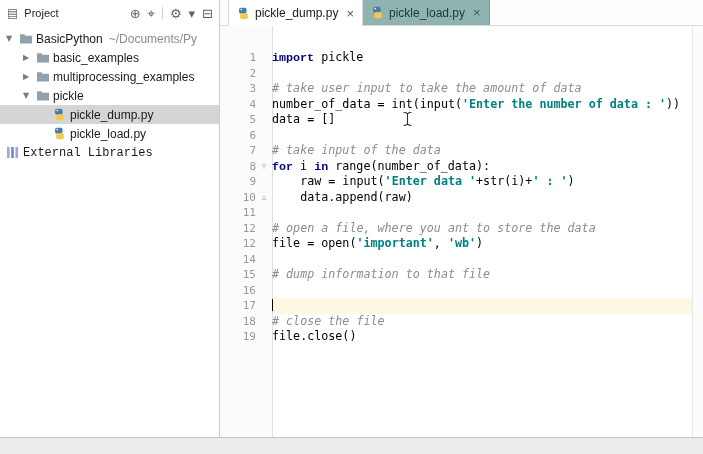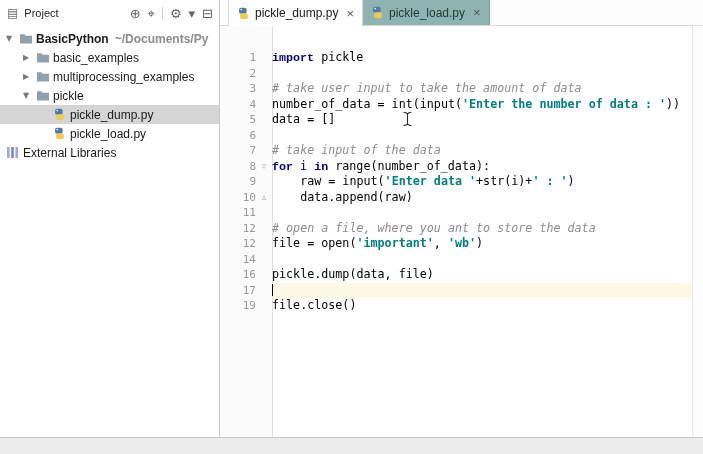--- a/index.html
+++ b/index.html
@@ -15,22 +15,22 @@
   .ph-actions{margin-left:auto;display:flex;align-items:center;gap:7px;color:#616161;}
   .ph-actions .act{font-family:"DejaVu Sans",sans-serif;font-size:13px;line-height:13px;}
   .ph-actions .divider{width:1px;height:12px;background:#cfcfcf;}
   .tree{padding-top:3px;}
   .tree-row{height:19px;display:flex;align-items:center;white-space:nowrap;}
   .tree-row.selected{background:var(--sel,#d5d5d5);}
   .arrow{width:13px;flex:none;font-family:"DejaVu Sans",sans-serif;font-size:8px;color:#7a7a7a;}
   .t-icon{width:17px;flex:none;display:flex;align-items:center;}
   .t-icon svg{display:block;}
   .t-label{color:#1a1a1a;}
-  .t-label.bold{font-weight:bold;}
-  .t-hint{color:#8c8c8c;margin-left:6px;font-weight:bold;}
+  .t-label.bold{font-weight:normal;}
+  .t-hint{color:#8c8c8c;margin-left:6px;}
 
   
   .editor-area{position:absolute;left:220px;top:0;right:0;height:437px;background:#fff;}
   .tab-bar{height:26px;display:flex;align-items:stretch;padding-left:8px;background:#fdfdfd;
     border-bottom:1px solid #d9d9d9;box-sizing:border-box;}
   .tab{display:flex;align-items:center;padding:0 8px;gap:5px;font-size:12px;}
   .tab-icon{display:flex;align-items:center;}
   .tab.active{background:#fff;border-left:1px solid #d9d9d9;border-right:1px solid #d9d9d9;margin-bottom:-1px;}
   .tab.inactive{background:var(--tabin,#8fb3b1);border-right:1px solid #76a09d;color:#1d3a38;}
   .tab-close{color:#555;font-size:13px;margin-left:3px;line-height:13px;}
@@ -124,21 +124,21 @@
           <span class="arrow"></span>
           <span class="t-icon">
             <svg width="13" height="13" viewBox="0 0 13 13">
               <rect x="2" y="0.8" width="7.6" height="6" rx="2" fill="#4B7BA8"></rect>
               <rect x="3.2" y="6.2" width="7.6" height="6" rx="2" fill="#F2C94C"></rect>
               <circle cx="4.2" cy="2.6" r="0.8" fill="#fff"></circle>
             </svg>
           </span>
           <span class="t-label">pickle_load.py</span>
         </div>
-        <div class="tree-row" style="padding-left: 6px;">
+        <div class="tree-row" style="padding-left: 6px; font-family: Liberation Mono, monospace;">
           <span class="t-icon">
             <svg width="13" height="13" viewBox="0 0 13 13">
               <rect x="1" y="1" width="2.6" height="11" fill="#9FA8DA"></rect>
               <rect x="5.2" y="1" width="2.6" height="11" fill="#7986CB"></rect>
               <rect x="9.4" y="1" width="2.6" height="11" fill="#9FA8DA"></rect>
             </svg>
           </span>
           <span class="t-label">External Libraries</span>
         </div>
       </div>
@@ -236,28 +236,37 @@
             <span class="ln">12</span>
             <span class="fold"></span>
             <span class="code"><span class="plain">file = open(</span><span class="str">'important'</span><span class="plain">, </span><span class="str">'wb'</span><span class="plain">)</span></span>
           </div>
           <div class="line">
             <span class="ln">14</span>
             <span class="fold"></span>
             <span class="code"></span>
           </div>
           <div class="line">
+            <span class="ln">15</span>
+            <span class="fold"></span>
+            <span class="code"><span class="com"># dump information to that file</span></span>
+          </div>
+          <div class="line">
             <span class="ln">16</span>
             <span class="fold"></span>
-            <span class="code"><span class="plain">pickle.dump(data, file)</span></span>
           </div>
           <div class="line caret">
             <span class="ln">17</span>
             <span class="fold"></span>
             <span class="code"><span class="caret-bar"></span></span>
+          </div>
+          <div class="line">
+            <span class="ln">18</span>
+            <span class="fold"></span>
+            <span class="code"><span class="com"># close the file</span></span>
           </div>
           <div class="line">
             <span class="ln">19</span>
             <span class="fold"></span>
             <span class="code"><span class="plain">file.close()</span></span>
           </div>
         </div>
     </div>
     <div class="scrollbar"></div>
   </section>

